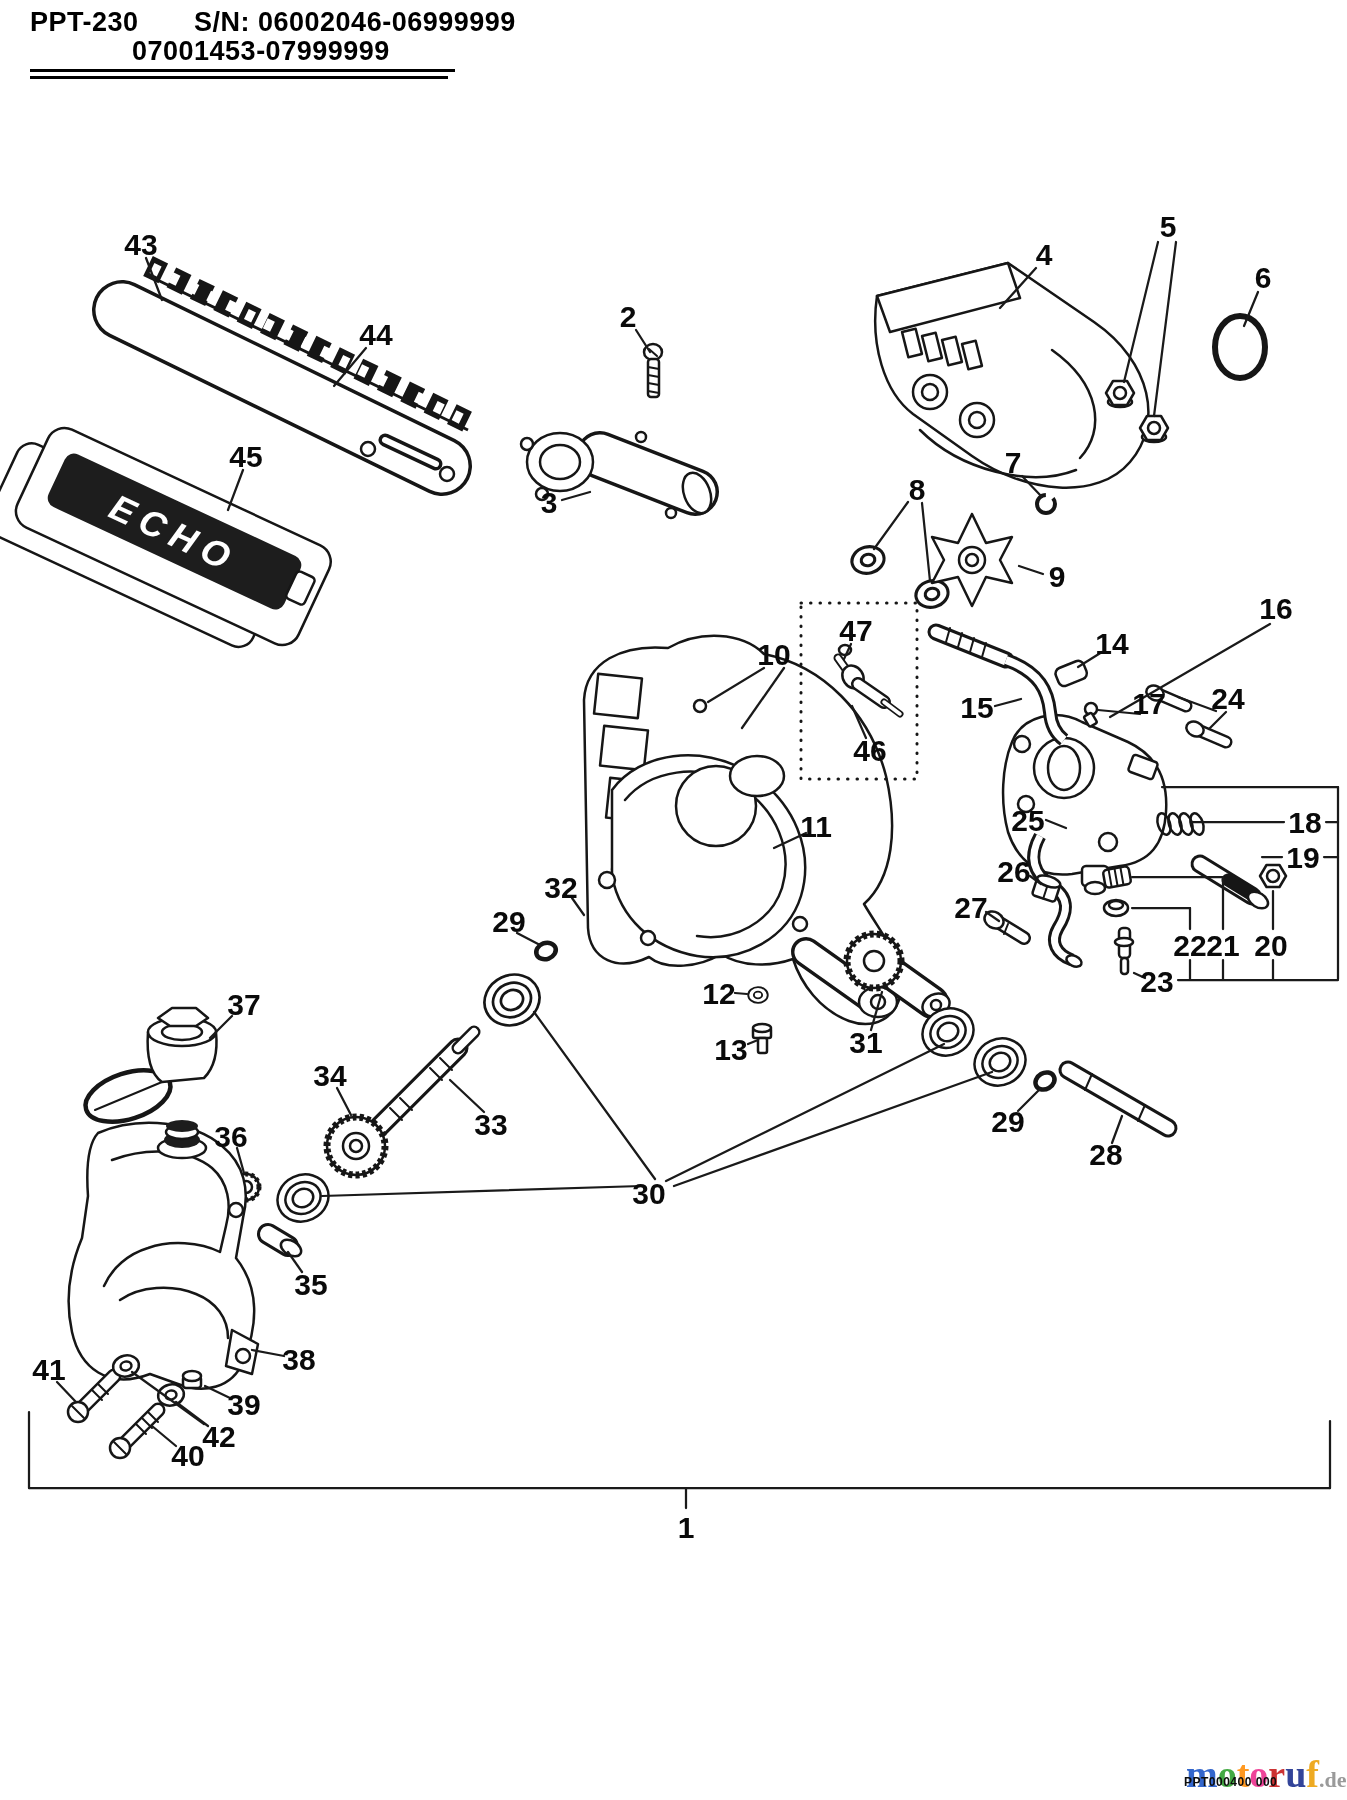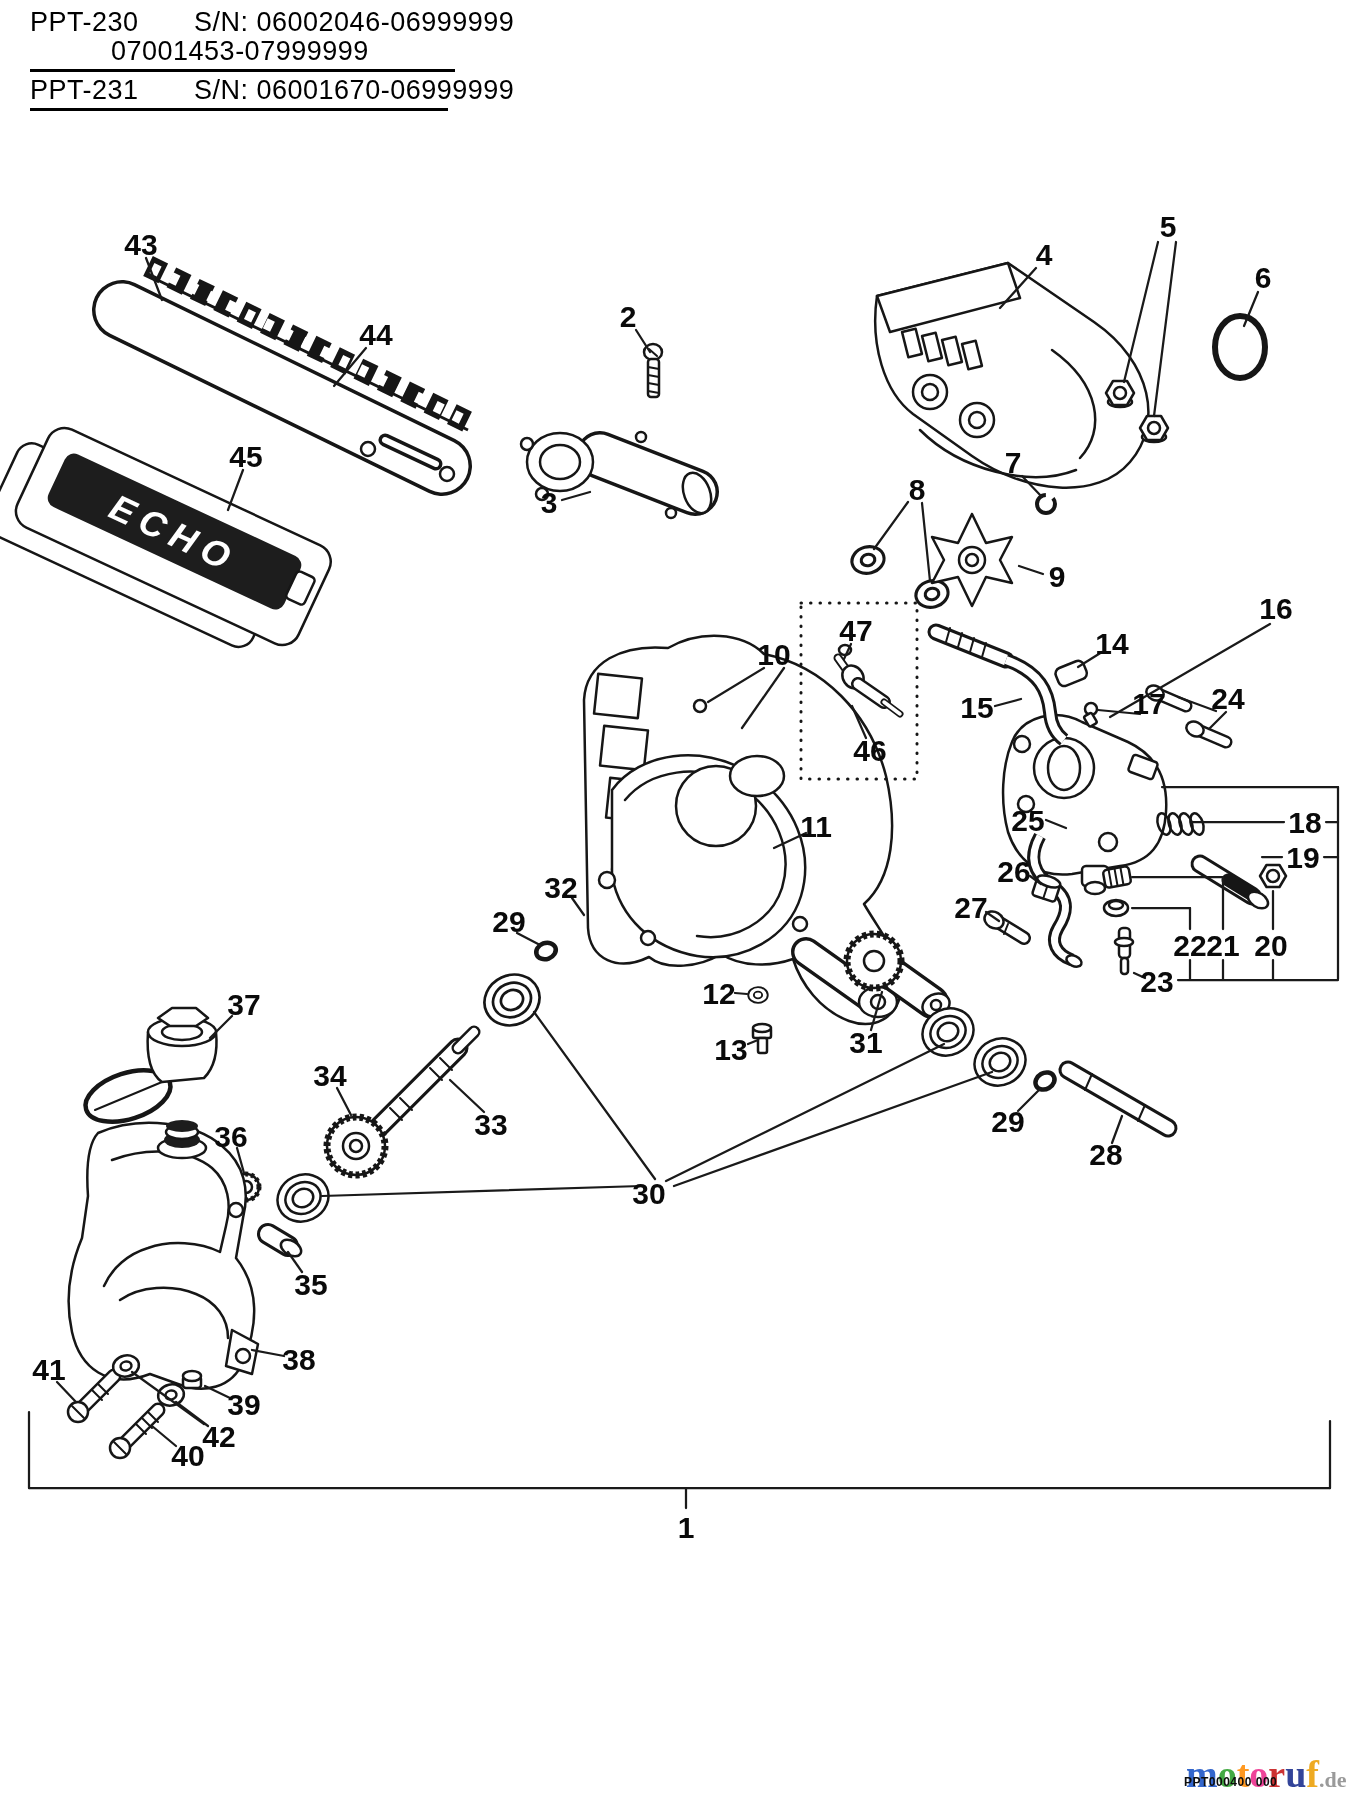--- a/index.html
+++ b/index.html
@@ -2,24 +2,24 @@
 <html><head>
 <meta charset="utf-8">
 <style>
   html,body{margin:0;padding:0;}
   body{
     width:1347px;height:1800px;position:relative;background:#ffffff;
     font-family:"Liberation Sans", sans-serif;overflow:hidden;
   }
   
   .hdr{position:absolute;left:30px;top:8px;color:#000;}
-  .hdr-row{font-weight:normal;font-size:27px;line-height:29px;white-space:nowrap;letter-spacing:0.5px;}
+  .hdr-row{font-weight:bold;font-size:27px;line-height:29px;white-space:nowrap;letter-spacing:0.5px;}
   .hdr-row .model{display:inline-block;min-width:118px;}
   .hdr-row .sn{display:inline-block;margin-left:38px;}
-  .hdr-row2{margin-left:81px;}
+  .hdr-row2{margin-left:102px;}
   .hdr-rule{height:0;border-bottom:3px solid #000;margin:3px 0 4px 0;}
   .rule1{width:425px;}
   .rule2{width:418px;}
   
   #diagram-svg{position:absolute;left:0;top:0;}
   .ol{fill:#ffffff;stroke:#161616;stroke-width:2.5;stroke-linejoin:round;}
   .ol-n{fill:none;stroke:#161616;stroke-width:2.5;stroke-linejoin:round;stroke-linecap:round;}
   .ln{stroke:#161616;stroke-width:2;stroke-linecap:round;}
   .cap-o{stroke:#161616;stroke-linecap:round;fill:none;}
   .cap-i{stroke:#ffffff;stroke-linecap:round;fill:none;}
@@ -44,24 +44,20 @@
 
 <div class="hdr">
   <div class="hdr-row">
     <span class="model">PPT-230</span>
     <span class="sn">S/N: 06002046-06999999</span>
   </div>
   <div class="hdr-row hdr-row2">
     <span>07001453-07999999</span>
   </div>
   <div class="hdr-rule rule1"></div>
-  <div class="hdr-row">
-    <span class="model">PPT-231</span>
-    <span class="sn">S/N: 06001670-06999999</span>
-  </div>
   <div class="hdr-rule rule2"></div>
 </div>
 
 <svg id="diagram-svg" width="1347" height="1800" viewBox="0 0 1347 1800" xmlns="http://www.w3.org/2000/svg">
   <defs>
     <g id="brg">
       <ellipse class="ol" rx="26" ry="23"></ellipse>
       <ellipse class="ol" rx="18" ry="15.5"></ellipse>
       <ellipse class="ol" rx="10.5" ry="9"></ellipse>
     </g>

